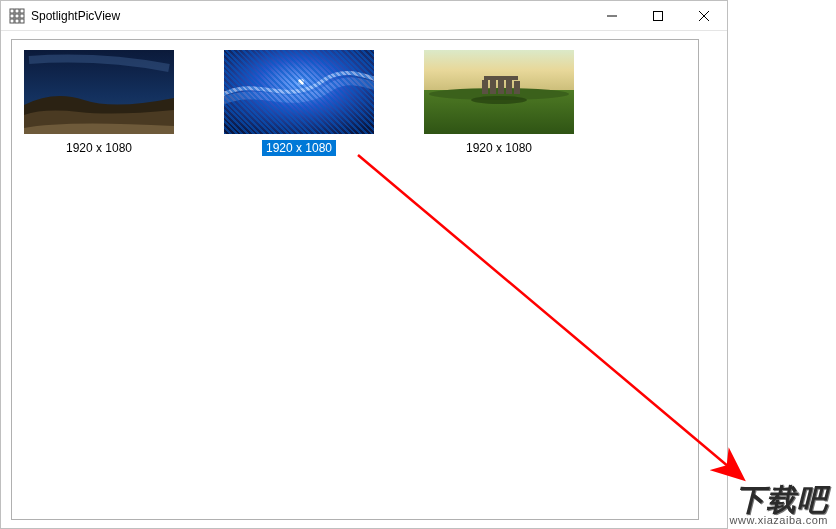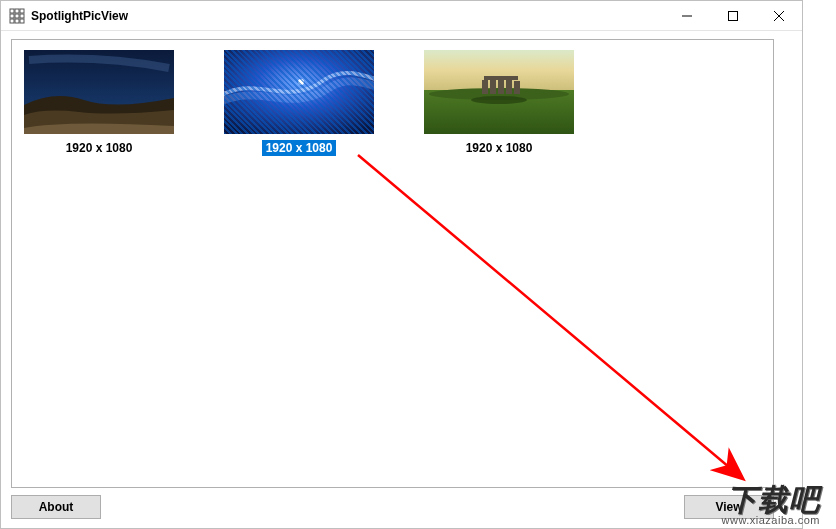--- a/index.html
+++ b/index.html
@@ -7,27 +7,26 @@
     margin: 0;
     font-family: "Segoe UI", Tahoma, sans-serif;
     font-size: 12px;
     background: #fff;
     width: 836px;
     height: 529px;
     overflow: hidden;
     position: relative;
   }
   .window {
-    width: 803px;
+    width: 728px;
     height: 529px;
     border: 1px solid #bfbfbf;
     background: #fff;
     display: flex;
     flex-direction: column;
-    font-weight: bold;
   }
   .titlebar {
     height: 30px;
     display: flex;
     align-items: center;
     border-bottom: 1px solid #e5e5e5;
     background: #fff;
   }
   .titlebar .appicon {
     width: 16px; height: 16px;
@@ -119,21 +118,21 @@
   .arrow-overlay {
     position: absolute;
     left: 0; top: 0;
     width: 836px; height: 529px;
     pointer-events: none;
   }
 
   
   .watermark {
     position: absolute;
-    right: 16px;
+    right: 8px;
     bottom: 2px;
     text-align: right;
     line-height: 1.05;
     pointer-events: none;
     color: #2b2b2b;
   }
   .watermark .wm-main {
     font-family: "KaiTi", "STKaiti", "SimSun", serif;
     font-size: 30px;
     font-weight: 700;
@@ -259,24 +258,20 @@
               </g>
               <ellipse cx="75" cy="50" rx="28" ry="4" fill="#233f0e" opacity="0.7"></ellipse>
             </svg>
           </div>
           <div class="caption">1920 x 1080</div>
         </div>
 
       </div>
     </div>
 
-    <div class="buttonbar">
-      <button class="btn">About</button>
-      <button class="btn">View</button>
-    </div>
   </div>
 </div>
 
 <svg class="arrow-overlay" viewBox="0 0 836 529">
   <defs>
     <marker id="arrowhead" markerWidth="14" markerHeight="12" refX="12" refY="6" orient="auto">
       <path d="M0,0 L14,6 L0,12 L4,6 Z" fill="#ff0000"></path>
     </marker>
   </defs>
   <line x1="358" y1="155" x2="742" y2="478" stroke="#ff0000" stroke-width="2.5" marker-end="url(#arrowhead)"></line>

